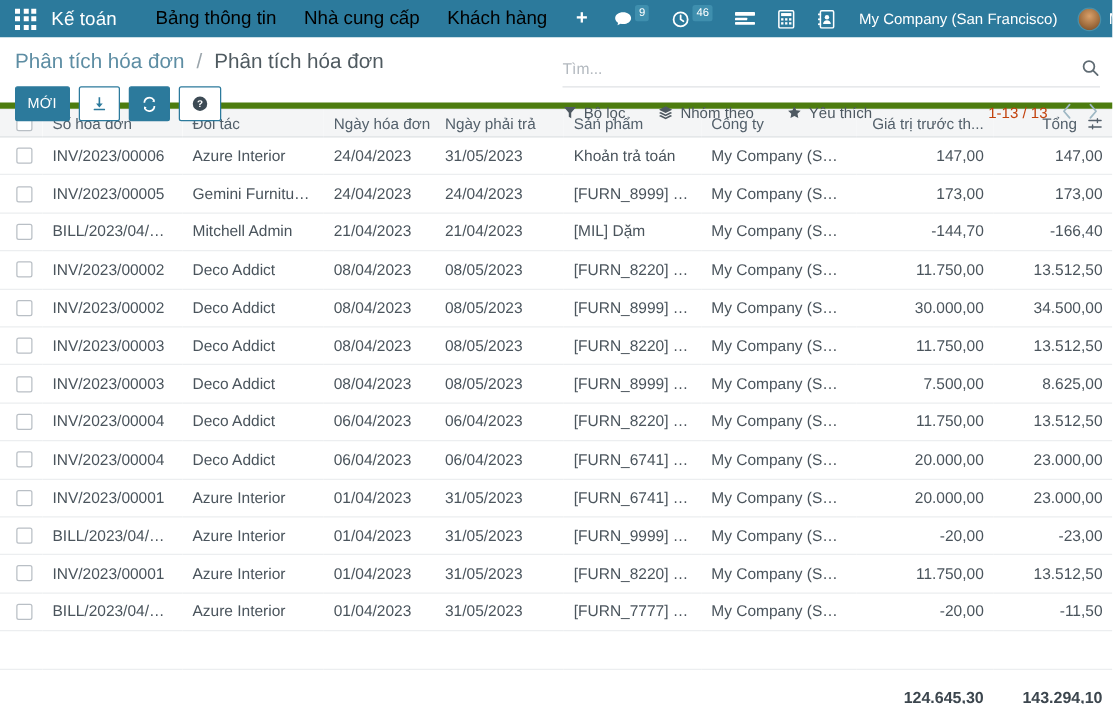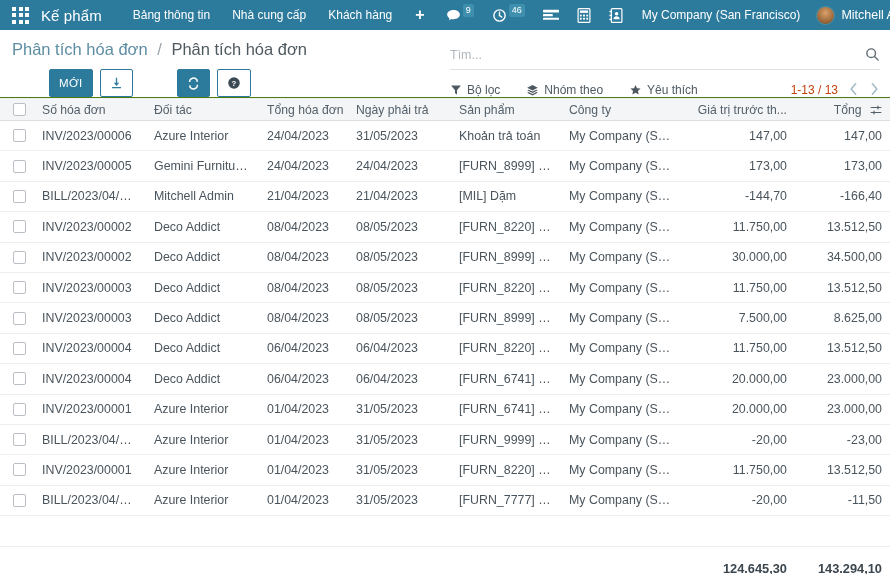--- a/index.html
+++ b/index.html
@@ -33,22 +33,22 @@
   .apps-drawer i { display: block; width: 4px; height: 4px; background: #ffffff; }
   .brand {
     font-size: 15px;
     margin-left: 6px;
     margin-right: 20px;
     color: #ffffff;
     letter-spacing: .1px;
   }
   .menu-item {
     padding: 0 11px;
-    font-size: 12px;
-    color: #ffffff;
+    font-size: 15px;
+    color: #000000;
     cursor: pointer;
     line-height: 30px;
   }
   .menu-plus { padding: 0 12px; font-size: 16px; color: #ffffff; line-height: 30px; cursor: pointer; font-weight: 600;}
   .nav-right { margin-left: auto; display: flex; align-items: center; gap: 0; }
   .systray {
     position: relative;
     padding: 0 9px;
     display: flex;
     align-items: center;
@@ -73,44 +73,44 @@
     margin-right: 6px;
     border: 1px solid #4b8fa8;
     flex: none;
   }
   .user-name { font-size: 12.5px; color: #ffffff; cursor: pointer; }
   .user-block { display: flex; align-items: center; padding-left: 6px; }
 
   
   .control-panel {
     background: #ffffff;
-    border-bottom: 1px solid #4d7c0f;
+    border-bottom: 5px solid #4d7c0f;
     padding: 0;
     position: relative;
-    height: 68px;
+    height: 57px;
   }
   .cp-left { position: absolute; left: 12px; top: 0; }
   .breadcrumb { padding-top: 10px; font-size: 16.5px; white-space: nowrap; }
   .bc-prev { color: #5d8da3; cursor: pointer; }
   .bc-sep { color: #9aa4ab; margin: 0 5px; }
   .bc-cur { color: #4f5a60; }
   .btn-row { display: flex; gap: 7px; margin-top: 10px; }
   .btn {
     height: 28px; min-width: 30px;
     border: 1px solid #2c7a9c;
     background: #ffffff;
     color: #2c7a9c;
     border-radius: 2px;
     font-size: 11.5px;
     display: flex; align-items: center; justify-content: center;
     padding: 0 9px;
     cursor: pointer;
     font-weight: 500;
   }
-  .btn.primary { background: #2c7a9c; color: #ffffff; letter-spacing: .3px; margin-left: 37px; }
+  .btn.primary { background: #2c7a9c; color: #ffffff; letter-spacing: .3px; }
   .btn svg { display: block; }
 
   
   .cp-right { position: absolute; left: 450px; right: 10px; top: 0; }
   .searchbar {
     display: flex; align-items: center;
     border-bottom: 1px solid #dfe2e5;
     height: 30px;
     margin-top: 10px;
   }
@@ -199,21 +199,21 @@
     <i></i>
       <i></i>
       <i></i>
       <i></i>
       <i></i>
       <i></i>
       <i></i>
       <i></i>
       <i></i>
   </div>
-  <div class="brand">Kế phẩm</div>
+  <div class="brand">Kế toán</div>
   <div class="menu-item">Bảng thông tin</div>
   <div class="menu-item">Nhà cung cấp</div>
   <div class="menu-item">Khách hàng</div>
   <div class="menu-plus">+</div>
 
   <div class="nav-right">
     <div class="systray">
       <svg width="15" height="15" viewBox="0 0 16 16" fill="#ffffff">
         <path d="M8 2C4.2 2 1.2 4.2 1.2 7c0 1.6 1 3 2.5 3.9L3.2 13l2.6-1.3c.7.2 1.4.3 2.2.3 3.8 0 6.8-2.2 6.8-5S11.8 2 8 2z"></path>
       </svg>
@@ -356,21 +356,21 @@
         <col style="width:110px">
         <col style="width:95px">
     </colgroup>
     <thead>
       <tr>
         <th class="col-check">
           <span class="cb"></span>
         </th>
         <th>Số hóa đơn</th>
         <th>Đối tác</th>
-        <th>Tổng hóa đơn</th>
+        <th>Ngày hóa đơn</th>
         <th>Ngày phải trả</th>
         <th>Sản phẩm</th>
         <th>Công ty</th>
         <th class="num">Giá trị trước th...</th>
         <th class="num">
           <span>Tổng</span>
           <span class="sortbars">
             <svg width="12" height="12" viewBox="0 0 16 16" fill="none" stroke="#53606b" stroke-width="1.5" stroke-linecap="round">
               <path d="M1.5 4.6h13M1.5 11.4h13"></path>
               <path d="M10.6 2.6v4M5.4 9.4v4"></path>

